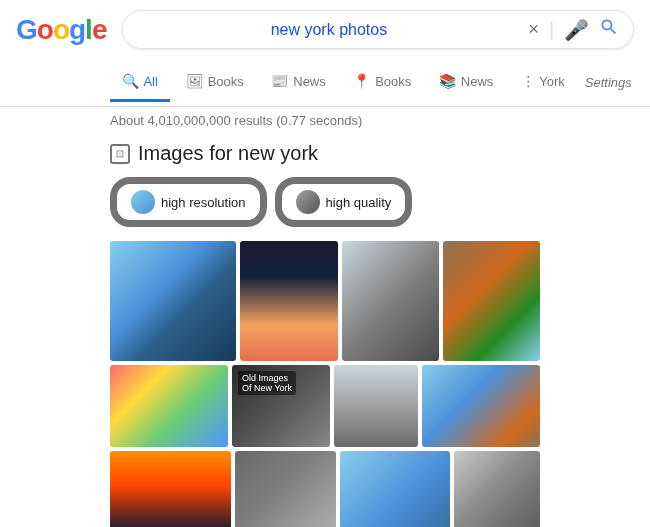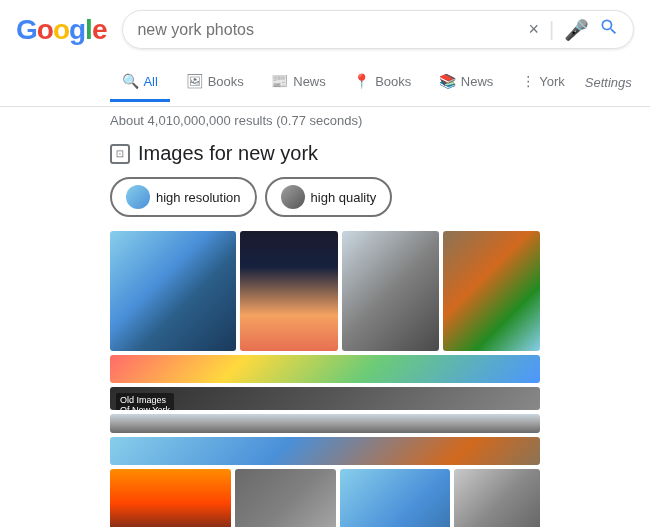--- a/index.html
+++ b/index.html
@@ -7,21 +7,21 @@
 
     
     .header { display: flex; align-items: center; padding: 10px 16px; gap: 16px; }
     .google-logo { display: flex; align-items: center; font-size: 28px; font-weight: bold; letter-spacing: -1px; flex-shrink: 0; }
     .g-blue { color: #4285F4; }
     .g-red { color: #EA4335; }
     .g-yellow { color: #FBBC05; }
     .g-green { color: #34A853; }
 
     .search-bar-wrapper { flex: 1; display: flex; align-items: center; border: 1px solid #dfe1e5; border-radius: 24px; padding: 6px 14px; gap: 8px; box-shadow: 0 1px 3px rgba(0,0,0,0.1); }
-    .search-input { flex: 1; border: none; outline: none; font-size: 16px; color: #737373; }
+    .search-input { flex: 1; border: none; outline: none; font-size: 16px; color: #1d4ed8; text-align: center; }
     .search-bar-icons { display: flex; align-items: center; gap: 10px; }
     .clear-icon { color: #70757a; cursor: pointer; font-size: 18px; }
     .mic-icon { font-size: 20px; color: #4285F4; cursor: pointer; }
     .search-icon-btn { color: #4285F4; font-size: 18px; cursor: pointer; }
 
     
     .nav-tabs { display: flex; align-items: center; padding: 4px 110px; border-bottom: 1px solid #e0e0e0; gap: 4px; }
     .nav-tab { display: flex; align-items: center; gap: 4px; padding: 10px 12px; color: #70757a; font-size: 13px; cursor: pointer; border-bottom: 3px solid transparent; text-decoration: none; white-space: nowrap; }
     .nav-tab.active { color: #1a73e8; border-bottom: 3px solid #1a73e8; }
     .nav-tab-icon { font-size: 14px; }
@@ -31,21 +31,21 @@
     
     .results-info { padding: 6px 110px; font-size: 13px; color: #70757a; }
 
     
     .images-section { padding: 8px 110px 0; }
     .images-header { display: flex; align-items: center; gap: 8px; font-size: 20px; font-weight: normal; margin-bottom: 12px; color: #202124; }
     .images-header-icon { width: 20px; height: 20px; border: 2px solid #70757a; border-radius: 3px; display: inline-flex; align-items: center; justify-content: center; font-size: 10px; color: #70757a; }
 
     
     .filter-pills { display: flex; align-items: center; gap: 8px; margin-bottom: 14px; }
-    .filter-pill { display: flex; align-items: center; gap: 6px; padding: 6px 14px; border: 2px solid #737373; border-radius: 20px; cursor: pointer; font-size: 13px; color: #202124; white-space: nowrap; }
+    .filter-pill { display: flex; align-items: center; gap: 6px; padding: 6px 14px; border: 7px solid #737373; border-radius: 20px; cursor: pointer; font-size: 13px; color: #202124; white-space: nowrap; }
     .pill-thumb { width: 24px; height: 24px; border-radius: 50%; overflow: hidden; flex-shrink: 0; }
 
     
     .grid-row { display: flex; gap: 4px; margin-bottom: 4px; }
     .grid-img { flex: 1; background: #ccc; border-radius: 3px; overflow: hidden; position: relative; }
 
     
     .nyc1 { background: linear-gradient(135deg, #87CEEB 0%, #4a90d9 40%, #2c5f8a 60%, #1a3a5c 100%); }
     .nyc2 { background: linear-gradient(180deg, #1a1a2e 0%, #16213e 30%, #f4a261 70%, #e76f51 100%); }
     .nyc3 { background: linear-gradient(135deg, #c9d6df 0%, #808080 50%, #4a4a4a 100%); }
@@ -142,21 +142,21 @@
 
   </div>
 
   <div class="grid-row" style="height: 120px;">
     <div class="grid-img nyc1" style="flex: 1.3;"></div>
     <div class="grid-img nyc2" style="flex: 1;"></div>
     <div class="grid-img nyc3" style="flex: 1;"></div>
     <div class="grid-img nyc4" style="flex: 1;"></div>
   </div>
 
-  <div class="grid-row" style="height: 110px; flex-direction: column;">
+  <div class="grid-row" style="height: 82px;">
     <div class="grid-img nyc5" style="flex: 1.2; position: relative;">
       
     </div>
     <div class="grid-img nyc6" style="flex: 1; position: relative;">
       <div style="position:absolute; top: 6px; left: 6px; background: rgba(0,0,0,0.5); color: white; font-size: 9px; padding: 2px 4px; border-radius: 2px;">Old Images<br>Of New York</div>
     </div>
     <div class="grid-img nyc7" style="flex: 0.85;"></div>
     <div class="grid-img nyc8" style="flex: 1.2;"></div>
   </div>
 

